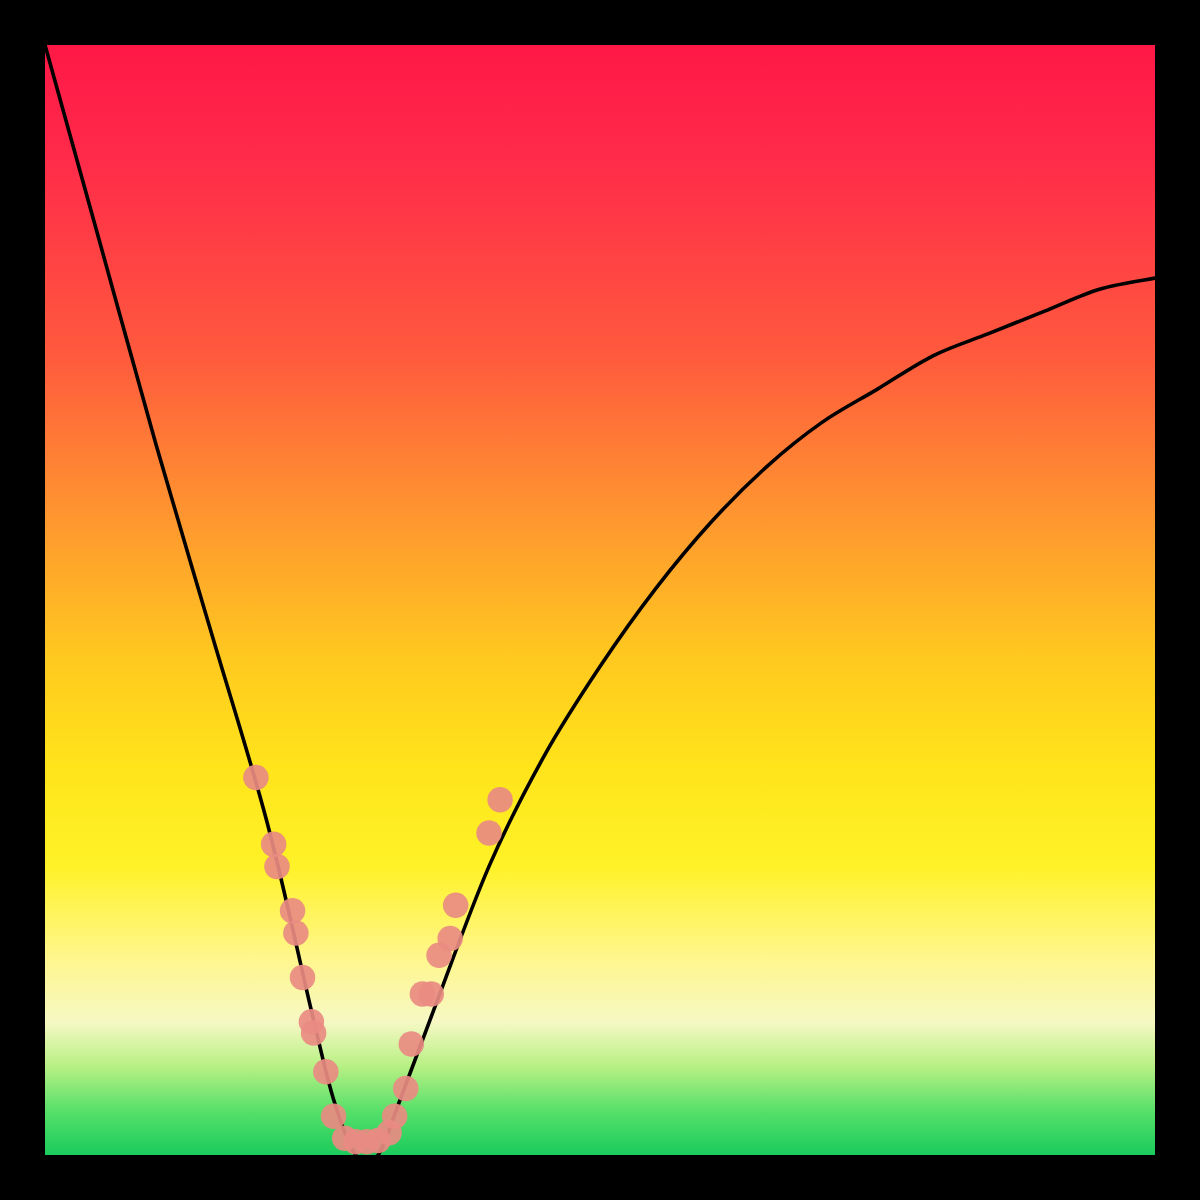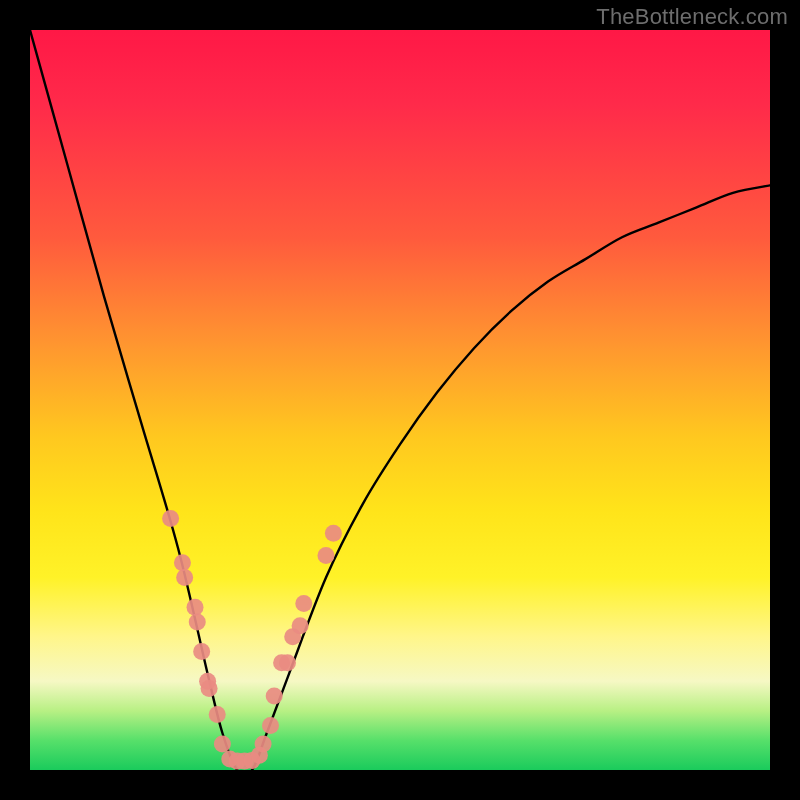--- a/index.html
+++ b/index.html
@@ -55,21 +55,20 @@
     left: 0;
     top: 0;
     width: 740px;
     height: 740px;
   }
 </style>
 </head>
 <body>
 
 <div class="frame">
-  <div class="watermark">TheBottleneck.com</div>
   <div class="plot">
     <svg class="curve" viewBox="0 0 740 740">
       <path id="curve-path" fill="none" stroke="#000" stroke-width="2.4" stroke-linecap="round" d="M 0,0 C 6.166666666666667,22.200000000000006 24.666666666666664,88.80000000000004 37,133.20000000000005 C 49.333333333333336,177.60000000000005 61.666666666666664,223.23333333333332 74,266.4 C 86.33333333333333,309.56666666666666 98.66666666666667,350.2666666666667 111,392.20000000000005 C 123.33333333333333,434.1333333333334 136.9,476.06666666666666 148,518 C 159.1,559.9333333333333 170.2,612.9666666666666 177.6,643.8 C 185,674.6333333333333 187.46666666666667,686.9666666666667 192.4,703 C 197.33333333333334,719.0333333333333 202.26666666666668,733.8333333333334 207.20000000000002,740 C 212.13333333333335,746.1666666666666 217.06666666666666,746.1666666666666 222,740 C 226.93333333333334,733.8333333333334 230.63333333333335,719.0333333333333 236.8,703 C 242.96666666666667,686.9666666666667 249.13333333333333,669.6999999999999 259,643.8 C 268.8666666666667,617.9 283.6666666666667,575.9666666666667 296,547.6 C 308.3333333333333,519.2333333333333 320.6666666666667,495.8 333,473.6 C 345.3333333333333,451.40000000000003 357.66666666666663,432.9 370,414.4 C 382.33333333333337,395.9 394.66666666666674,378.63333333333327 407.00000000000006,362.59999999999997 C 419.33333333333337,346.56666666666666 431.6666666666667,331.7666666666667 444,318.20000000000005 C 456.3333333333333,304.6333333333334 468.6666666666667,292.3 481,281.2 C 493.3333333333333,270.09999999999997 505.6666666666667,260.2333333333333 518,251.59999999999997 C 530.3333333333334,242.96666666666664 542.6666666666666,236.8 555,229.40000000000003 C 567.3333333333334,222.00000000000006 579.6666666666666,213.36666666666673 592,207.20000000000005 C 604.3333333333334,201.03333333333336 616.6666666666666,197.33333333333331 629,192.39999999999998 C 641.3333333333334,187.46666666666664 653.6666666666666,182.53333333333336 666,177.60000000000002 C 678.3333333333334,172.66666666666669 690.6666666666666,166.49999999999997 703,162.79999999999995 C 715.3333333333334,159.09999999999994 733.8333333333334,156.6333333333333 740,155.39999999999998"></path>
       <g id="markers">
           <circle cx="140.6" cy="488.4" r="8.5" fill="#e98b82" fill-opacity="0.92"></circle>
           <circle cx="152.44000000000003" cy="532.8" r="8.5" fill="#e98b82" fill-opacity="0.92"></circle>
           <circle cx="154.66" cy="547.6" r="8.5" fill="#e98b82" fill-opacity="0.92"></circle>
           <circle cx="165.02" cy="577.2" r="8.5" fill="#e98b82" fill-opacity="0.92"></circle>
           <circle cx="167.24" cy="592" r="8.5" fill="#e98b82" fill-opacity="0.92"></circle>
           <circle cx="171.67999999999998" cy="621.6" r="8.5" fill="#e98b82" fill-opacity="0.92"></circle>

